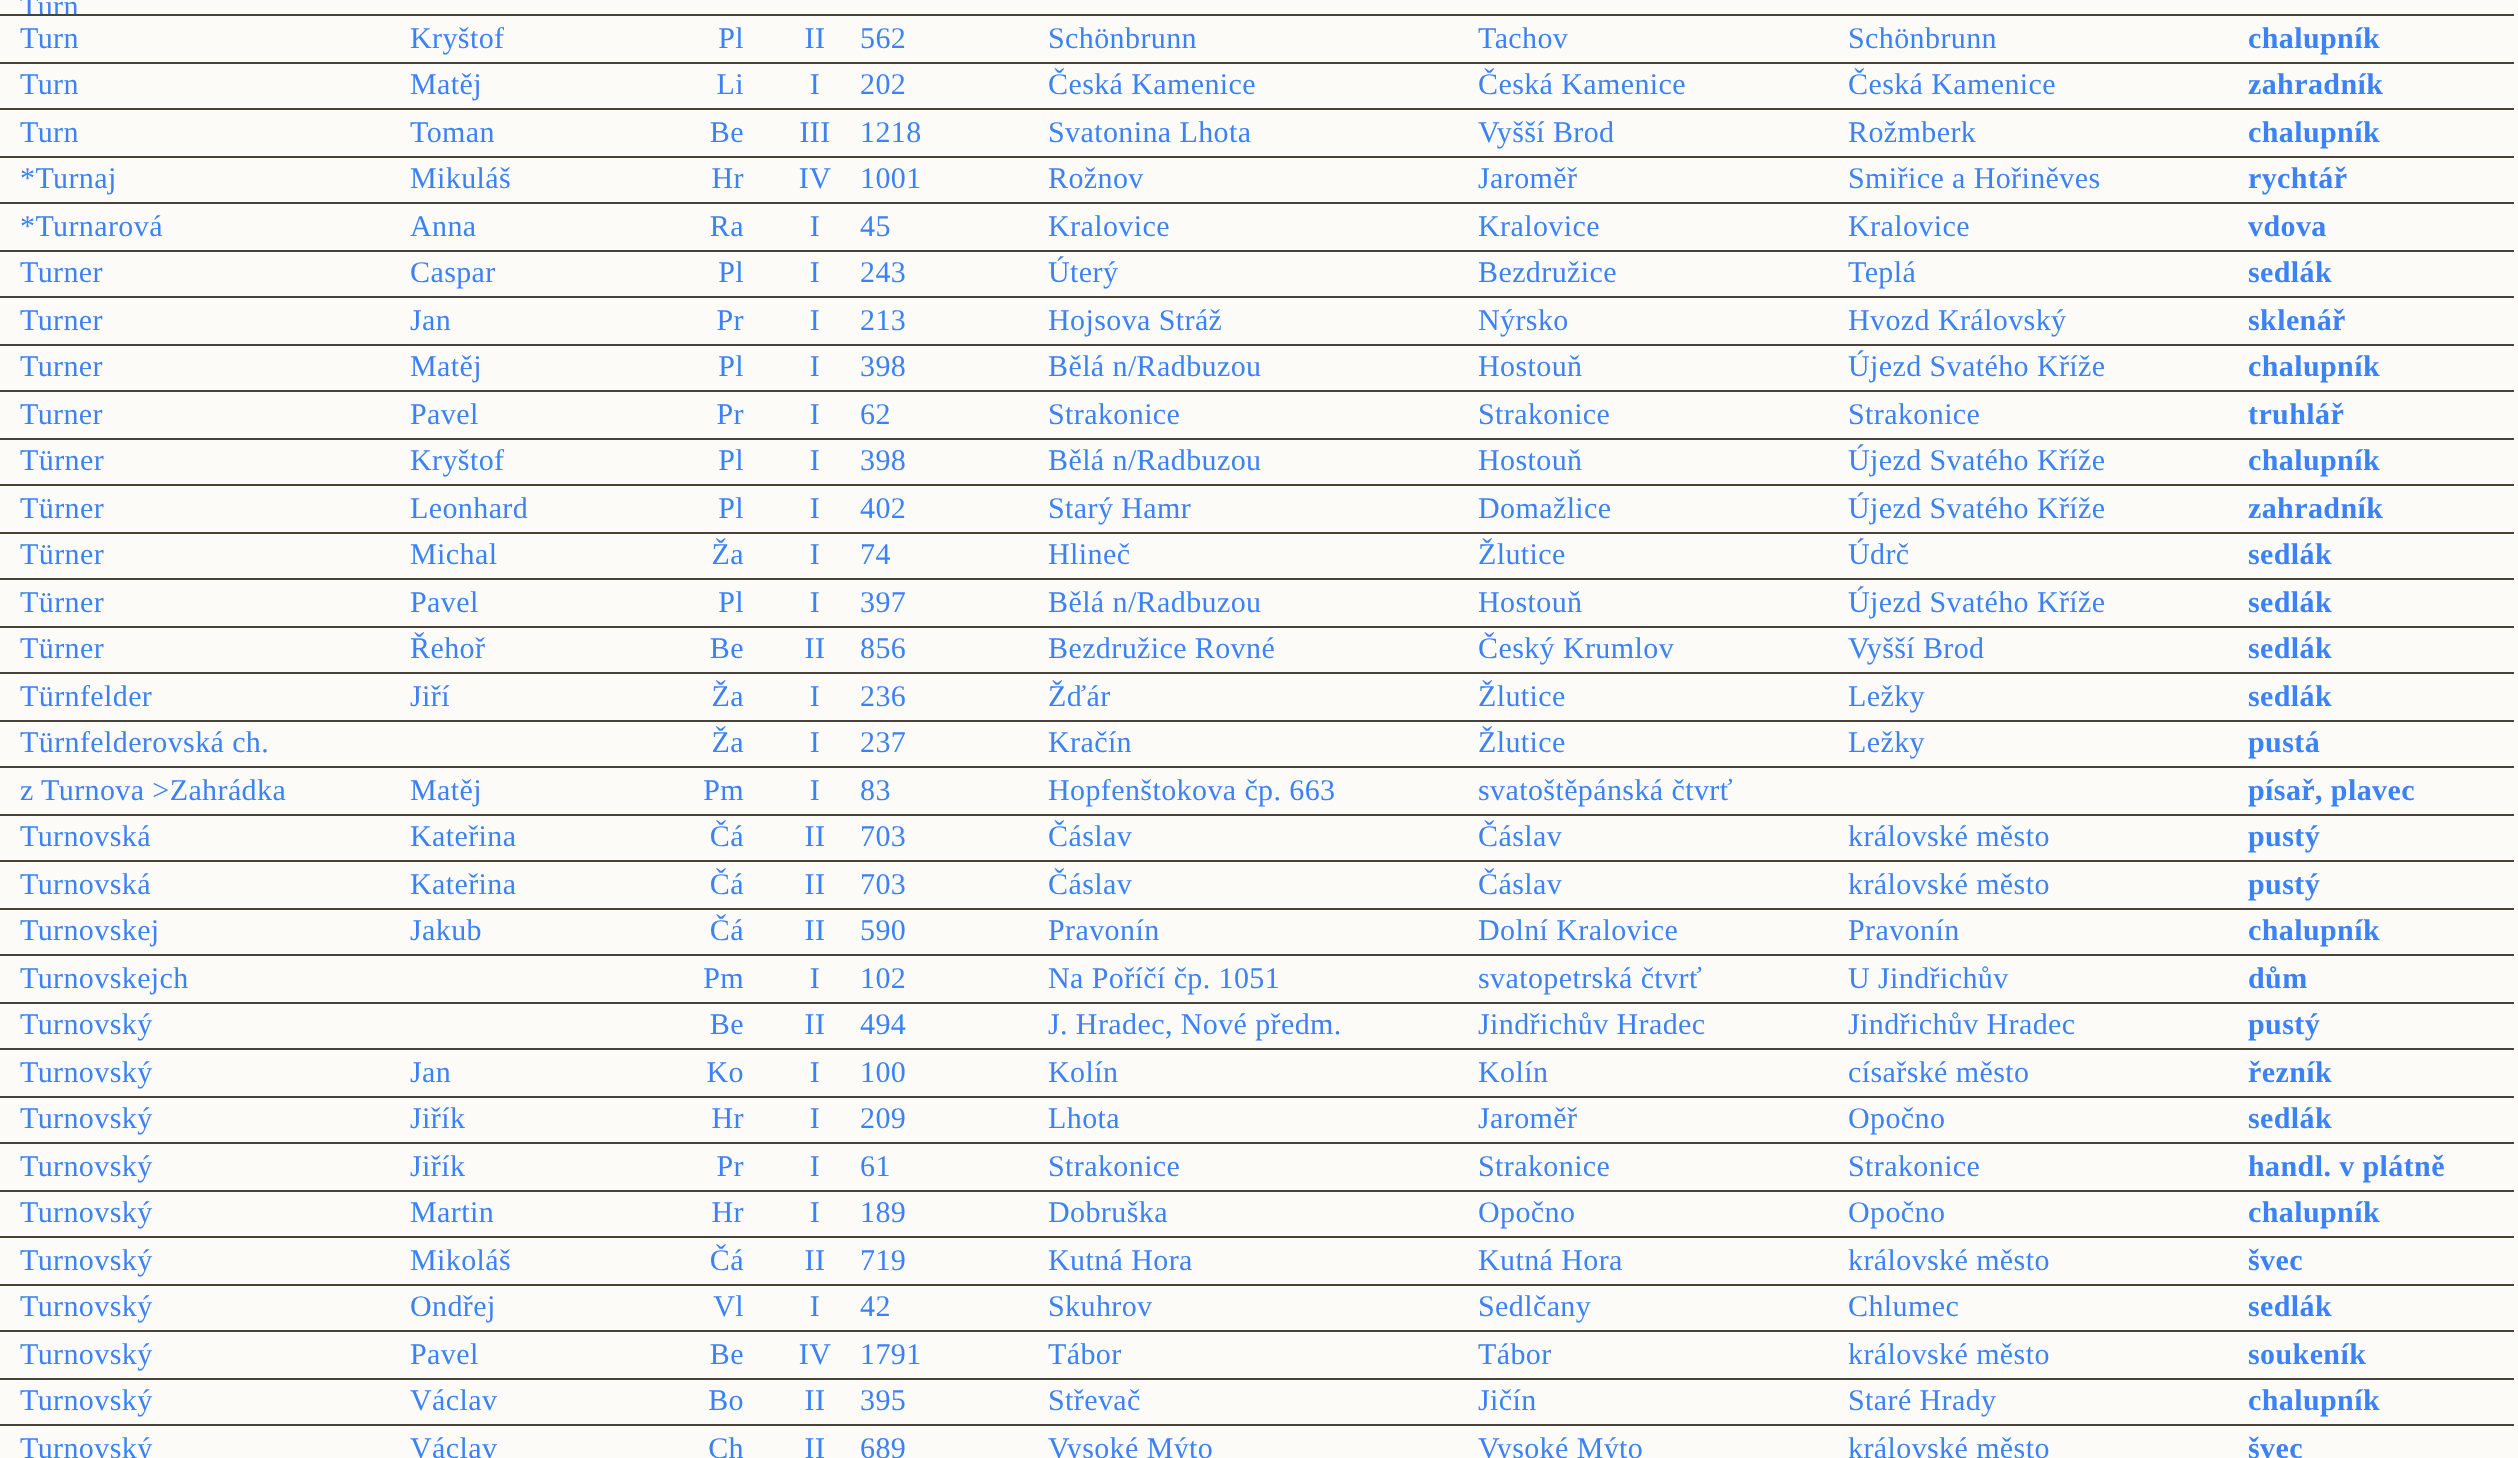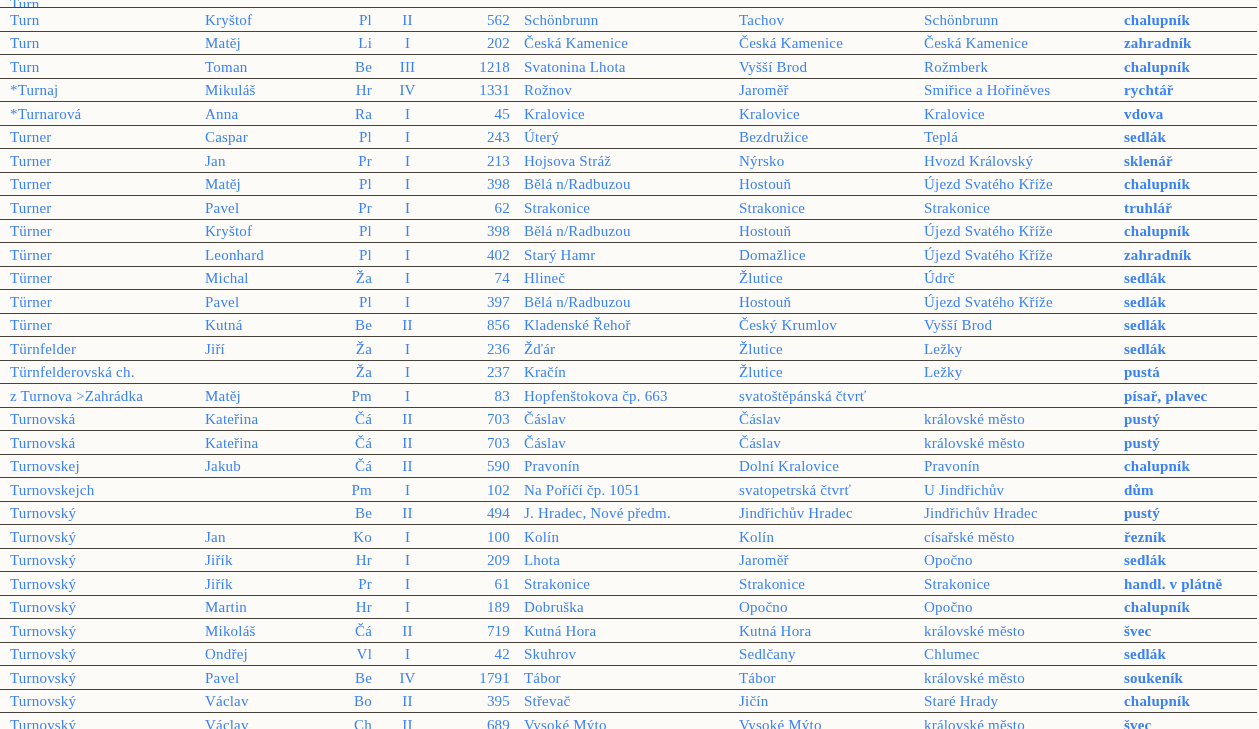--- a/index.html
+++ b/index.html
@@ -21,21 +21,21 @@
   .cell {
     position: absolute; bottom: 2px;
     font-size: 15px; line-height: 17px; white-space: nowrap;
     letter-spacing: 0.2px;
   }
   .row.partial .cell { bottom: -6px; }
   .c1 { left: 10px; }
   .c2 { left: 205px; }
   .c3 { left: 328px; width: 44px; text-align: right; }
   .c4 { left: 380px; width: 55px; text-align: center; }
-  .c5 { left: 430px; width: 80px; text-align: right; }
+  .c5 { left: 430px; width: 80px; text-align: left; }
   .c6 { left: 524px; }
   .c7 { left: 739px; }
   .c8 { left: 924px; }
   .c9 { left: 1124px; font-weight: bold; }
 </style>
 </head>
 <body>
 
 <div id="page">
   <div class="row partial">
@@ -73,21 +73,21 @@
         <span class="cell c6">Svatonina Lhota</span>
         <span class="cell c7">Vyšší Brod</span>
         <span class="cell c8">Rožmberk</span>
         <span class="cell c9">chalupník</span>
       </div>
       <div class="row">
         <span class="cell c1">*Turnaj</span>
         <span class="cell c2">Mikuláš</span>
         <span class="cell c3">Hr</span>
         <span class="cell c4">IV</span>
-        <span class="cell c5">1331</span>
+        <span class="cell c5">1001</span>
         <span class="cell c6">Rožnov</span>
         <span class="cell c7">Jaroměř</span>
         <span class="cell c8">Smiřice a Hořiněves</span>
         <span class="cell c9">rychtář</span>
       </div>
       <div class="row">
         <span class="cell c1">*Turnarová</span>
         <span class="cell c2">Anna</span>
         <span class="cell c3">Ra</span>
         <span class="cell c4">I</span>
@@ -180,25 +180,25 @@
         <span class="cell c3">Pl</span>
         <span class="cell c4">I</span>
         <span class="cell c5">397</span>
         <span class="cell c6">Bělá n/Radbuzou</span>
         <span class="cell c7">Hostouň</span>
         <span class="cell c8">Újezd Svatého Kříže</span>
         <span class="cell c9">sedlák</span>
       </div>
       <div class="row">
         <span class="cell c1">Türner</span>
-        <span class="cell c2">Kutná</span>
+        <span class="cell c2">Řehoř</span>
         <span class="cell c3">Be</span>
         <span class="cell c4">II</span>
         <span class="cell c5">856</span>
-        <span class="cell c6">Kladenské Řehoř</span>
+        <span class="cell c6">Bezdružice Rovné</span>
         <span class="cell c7">Český Krumlov</span>
         <span class="cell c8">Vyšší Brod</span>
         <span class="cell c9">sedlák</span>
       </div>
       <div class="row">
         <span class="cell c1">Türnfelder</span>
         <span class="cell c2">Jiří</span>
         <span class="cell c3">Ža</span>
         <span class="cell c4">I</span>
         <span class="cell c5">236</span>

